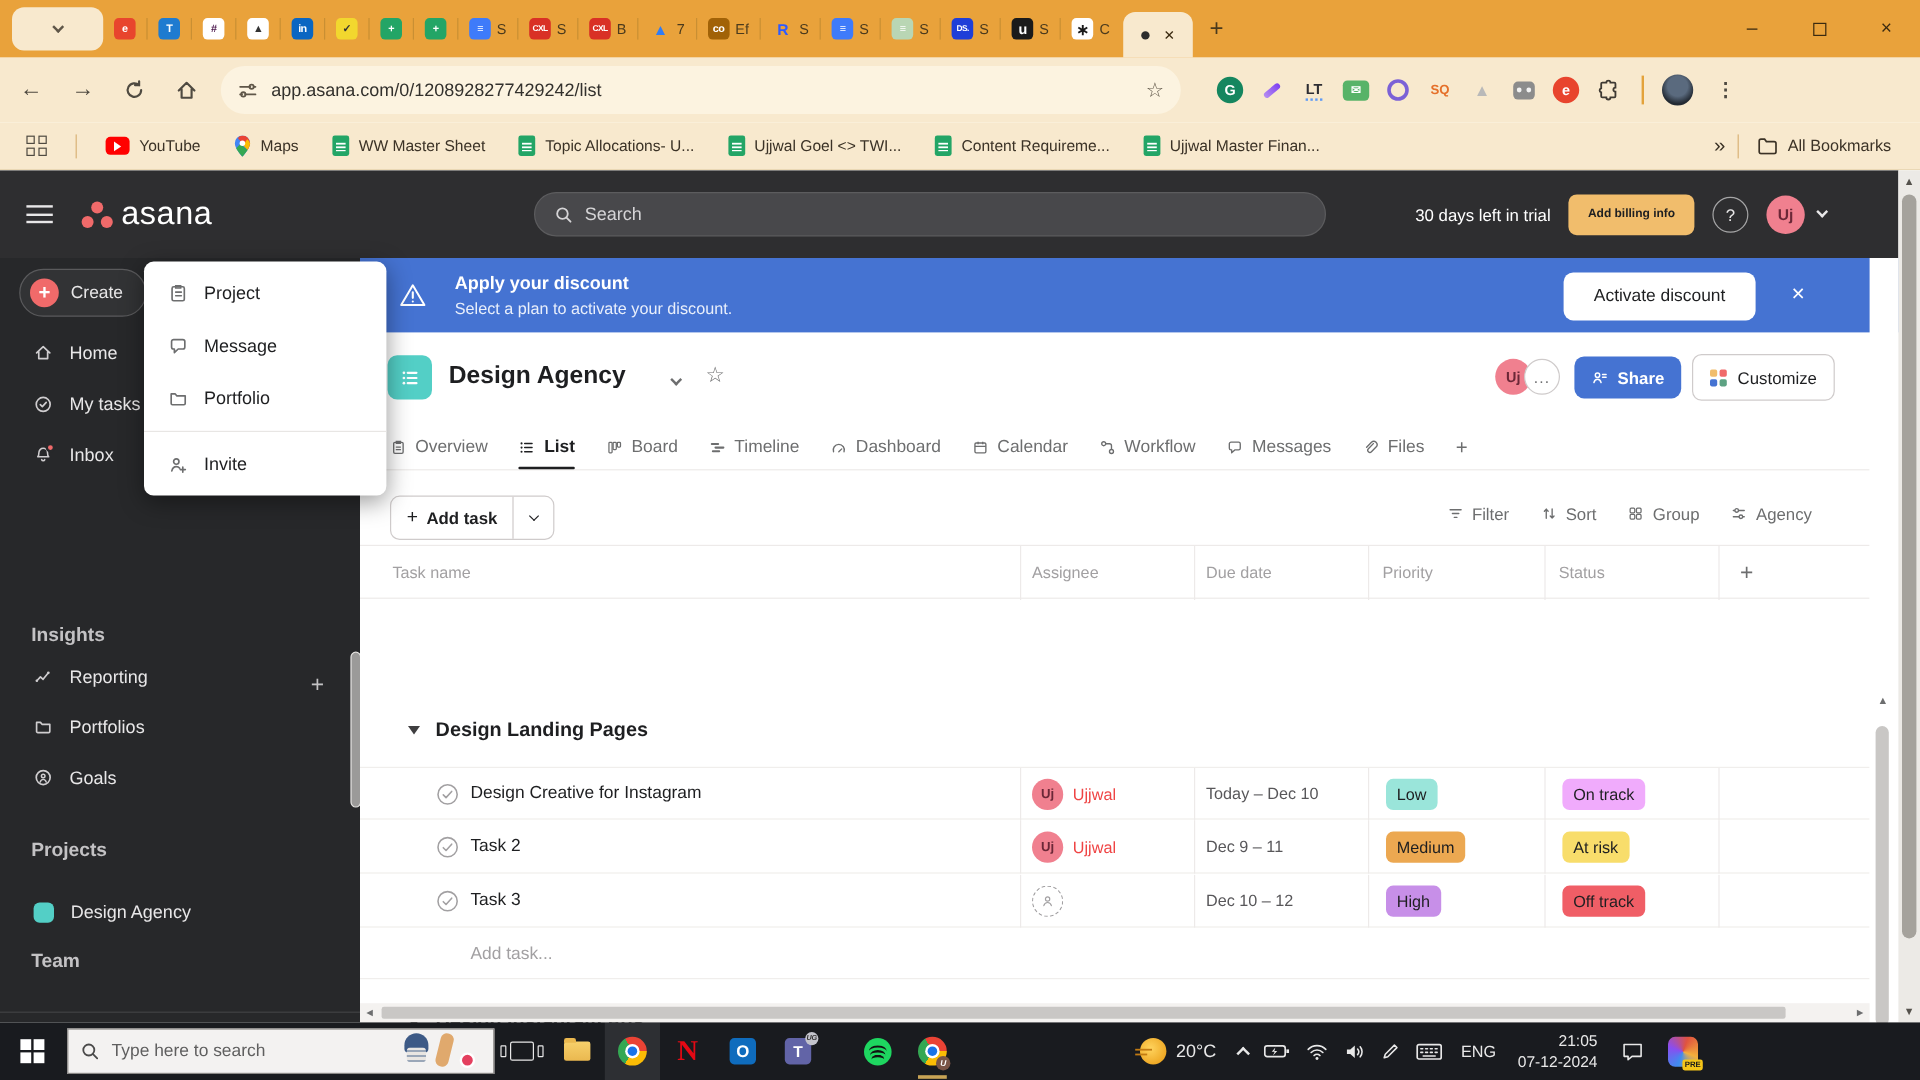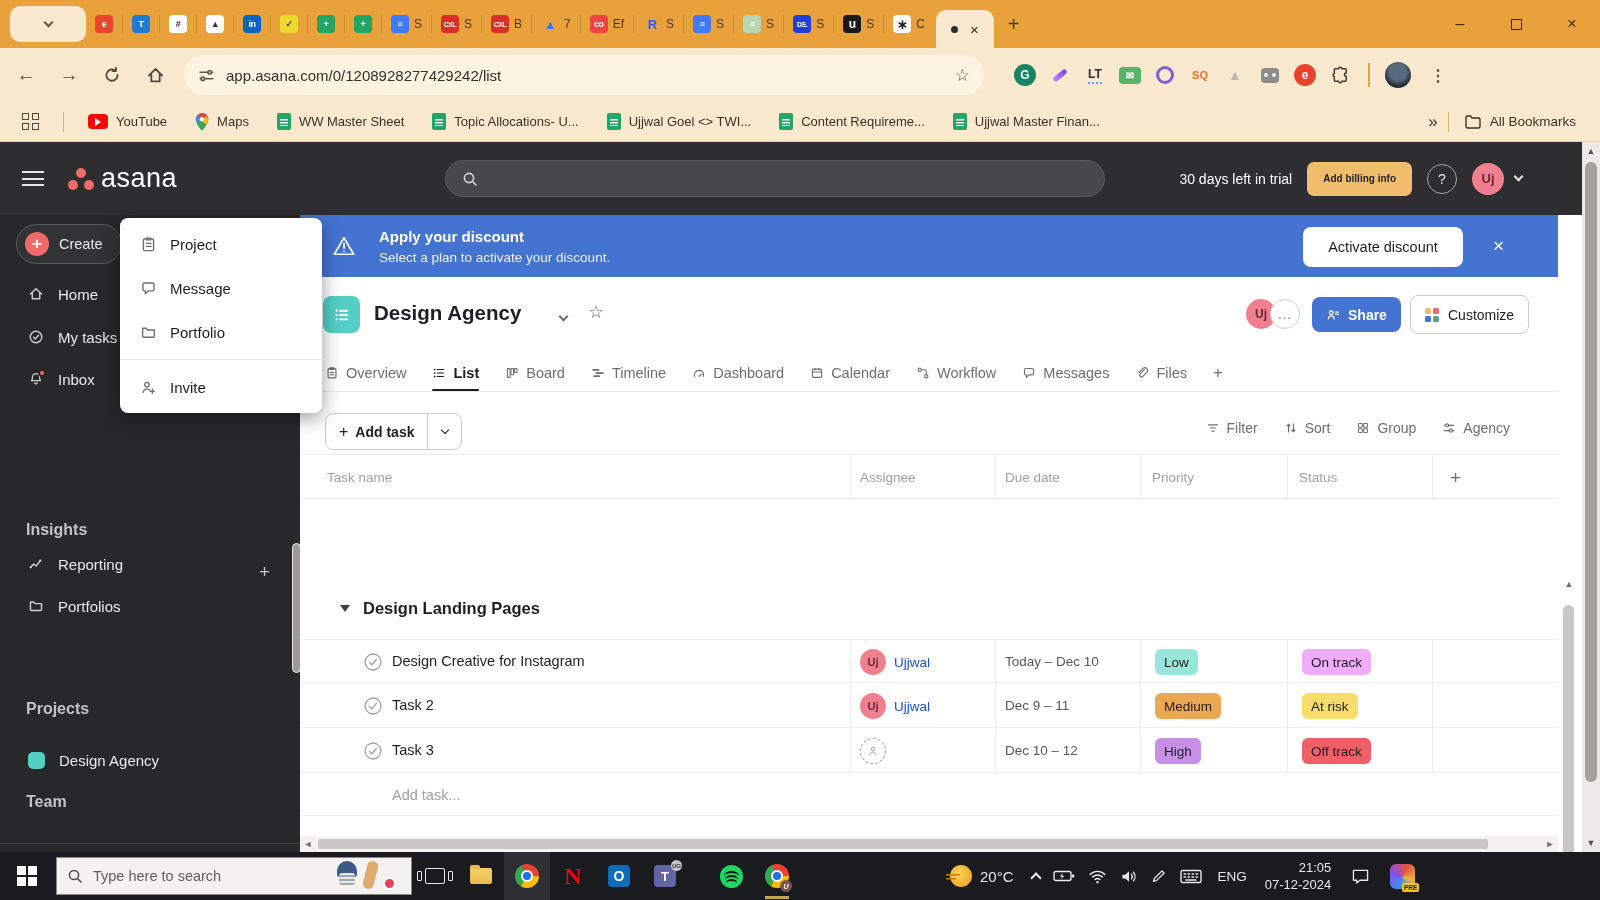--- a/index.html
+++ b/index.html
@@ -159,21 +159,21 @@
   .section-hdr { position:absolute; left:40px; display:flex; align-items:center; gap:13px; }
   .tri { width:0; height:0; border-left:5.5px solid transparent; border-right:5.5px solid transparent; border-top:7px solid #3f3e40; }
   .section-title { font-size:16.5px; font-weight:bold; color:#1e1f21; }
 
   .trow { position:absolute; left:0; width:1258px; height:44px; border-bottom:1px solid #f0eeec; }
   .trow .cline { top:0; height:44px; }
   .rcheck { position:absolute; left:63px; top:12px; }
   .tname { position:absolute; left:92px; top:13px; font-size:14.5px; color:#1e1f21; }
   .asg { position:absolute; left:560px; top:9px; display:flex; align-items:center; gap:8px; }
   .asg .avatar { width:26px; height:26px; font-size:11px; }
-  .asg .nm { font-size:13.5px; color:#1d4ed8; }
+  .asg .nm { font-size:13.5px; color:#ef4444; }
   .noasg { width:26px; height:26px; border-radius:50%; border:1.5px dashed #a2a0a2; display:flex; align-items:center; justify-content:center; }
   .due { position:absolute; left:705px; top:14px; font-size:13.5px; color:#58575a; }
   .chip { position:absolute; top:9px; height:26px; border-radius:6px; padding:0 9px; display:flex; align-items:center; font-size:13.5px; color:#1e1f21; }
   .chip.pri { left:855px; }
   .chip.sta { left:1002px; }
   #addrow { position:absolute; left:92px; width:400px; font-size:14.5px; color:#a2a0a2; }
 
   
   #hscroll { position:absolute; left:300px; top:694px; width:1258px; height:16px; background:#f4f2f0; display:flex; align-items:center; }
   #hscroll .arr { width:16px; text-align:center; font-size:9px; color:#6d6e6f; }
@@ -307,21 +307,21 @@
     </div>
     <i class="tsep"></i>
   <div class="ptab">
       <span class="fav" style="background: transparent;">
         <i style="font-size: 13px; color: rgb(47, 124, 246);">▲</i>
       </span>
       <span class="ptab-label">7</span>
     </div>
     <i class="tsep"></i>
   <div class="ptab">
-      <span class="fav" style="background: #ef4444;">
+      <span class="fav" style="background: #a16207;">
         <i style="color: rgb(255, 255, 255);">co</i>
       </span>
       <span class="ptab-label">Ef</span>
     </div>
     <i class="tsep"></i>
   <div class="ptab">
       <span class="fav" style="background: transparent;">
         <i style="font-size: 13px; color: rgb(46, 91, 255);">R</i>
       </span>
       <span class="ptab-label">S</span>
@@ -502,20 +502,21 @@
           <i></i>
           <i></i>
         </span>
       <span class="word">asana</span>
     </div>
     <div id="asearch">
       <svg width="16" height="16" viewBox="0 0 16 16">
           <circle cx="7" cy="7" r="4.6" fill="none" stroke="#d5d4d6" stroke-width="1.6"></circle>
           <path d="M10.5 10.5L14 14" stroke="#d5d4d6" stroke-width="1.6" stroke-linecap="round"></path>
         </svg>
+      <input placeholder="Search" style="">
     </div>
     <div id="topright">
       <span id="trial">30 days left in trial</span>
       <button id="billing" style="background: rgb(241, 189, 108);">Add billing info</button>
       <div id="help">?</div>
       <div id="topavatar" class="avatar" style="background: rgb(240, 128, 143);">Uj</div>
       <div id="topchev">
           <b></b>
         </div>
     </div>
@@ -555,20 +556,28 @@
           <circle cx="2.7" cy="11.3" r="1.1" fill="#cfcdcf"></circle>
           <circle cx="12.3" cy="4.7" r="1.1" fill="#cfcdcf"></circle>
         </svg>
       <span>Reporting</span>
     </div>
     <div class="snav" style="top:374px">
       <svg class="sico" viewBox="0 0 16 16">
           <path d="M2.5 4h3.2L7 5.6h6.5v5.9a1 1 0 0 1-1 1h-9a1 1 0 0 1-1-1z" fill="none" stroke="#cfcdcf" stroke-width="1.4" stroke-linejoin="round"></path>
         </svg>
       <span>Portfolios</span>
+    </div>
+    <div class="snav" style="top:416px">
+      <svg class="sico" viewBox="0 0 16 16">
+          <circle cx="8" cy="8" r="5.8" fill="none" stroke="#cfcdcf" stroke-width="1.4"></circle>
+          <circle cx="8" cy="6.7" r="1.5" fill="none" stroke="#cfcdcf" stroke-width="1.2"></circle>
+          <path d="M5.3 12.2c.5-1.8 1.6-2.7 2.7-2.7s2.2.9 2.7 2.7" fill="none" stroke="#cfcdcf" stroke-width="1.2"></path>
+        </svg>
+      <span>Goals</span>
     </div>
     <div class="shead" style="top:485px">Projects</div>
     <div id="projplus">+</div>
     <div class="snav" style="top:528px">
       <span class="projsq" style="background: rgb(83, 207, 198);"></span>
       <span>Design Agency</span>
     </div>
     <div class="shead" style="top:578px">Team</div>
     <div id="sb-divider"></div>
     <button id="invitebtn">

